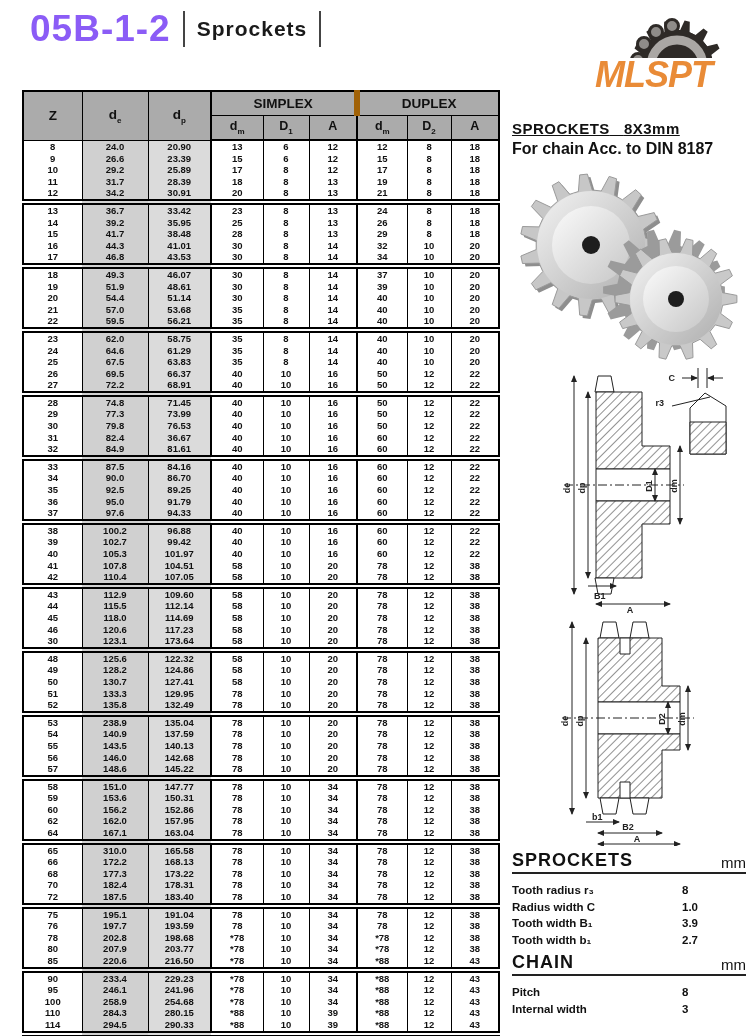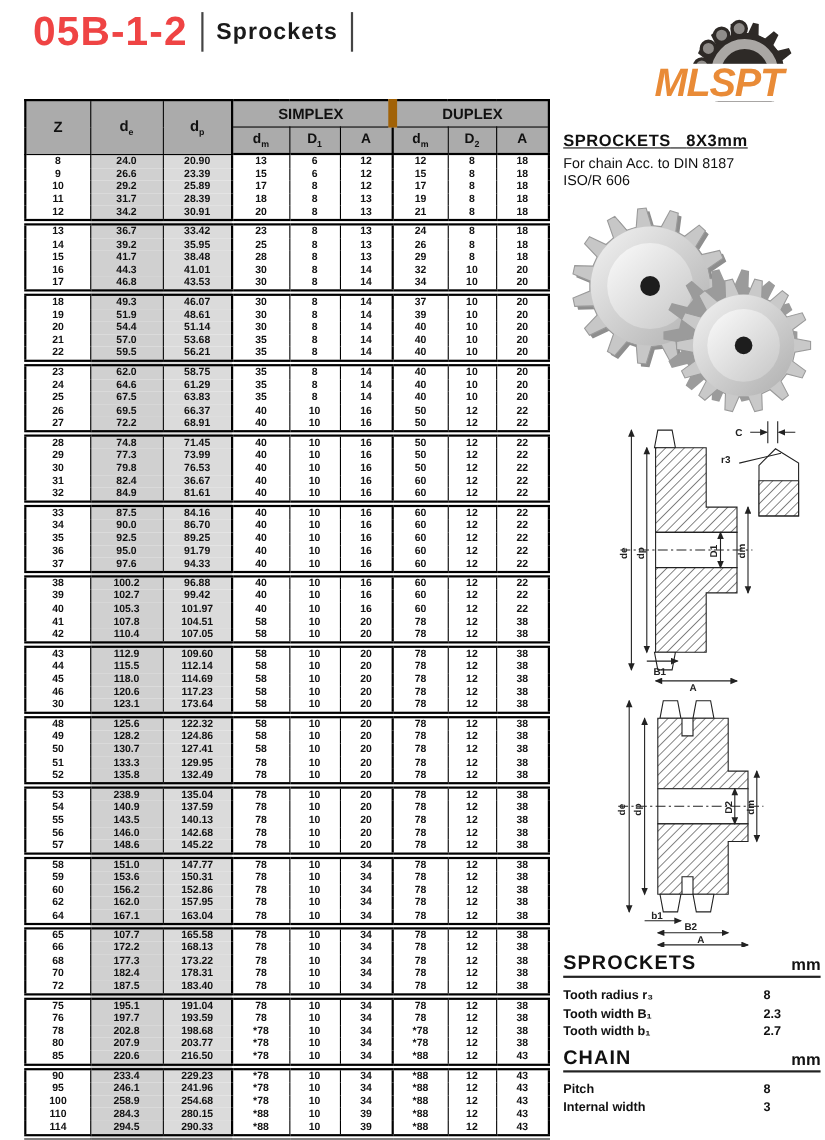--- a/index.html
+++ b/index.html
@@ -1,20 +1,20 @@
 <!DOCTYPE html>
 <html><head>
 <meta charset="utf-8">
 <style>
   html,body{margin:0;padding:0;}
   body{width:750px;height:1036px;background:#fff;position:relative;overflow:hidden;
        font-family:"Liberation Sans","DejaVu Sans",sans-serif;color:#111;}
   
   .page-head{position:absolute;left:30px;top:8px;display:flex;align-items:center;gap:12px;}
-  .code{font-size:37px;font-weight:bold;letter-spacing:1px;color:#ef4444;}
+  .code{font-size:37px;font-weight:bold;letter-spacing:1px;color:#8b5cf6;}
   .vbar{width:2px;height:36px;background:#444;}
   .subtitle{font-size:21px;font-weight:bold;color:#1a1a1a;letter-spacing:1px;}
   .logo{position:absolute;right:2px;top:2px;width:155px;height:90px;}
   .logo text{font-style:italic;font-weight:bold;letter-spacing:-1px;}
   
   .tbl-wrap{position:absolute;left:22px;top:90px;width:476px;}
   table.spec{border-collapse:collapse;table-layout:fixed;width:476px;border:2px solid #000;}
   table.spec th,table.spec td{padding:0;text-align:center;vertical-align:middle;
       font-weight:bold;border:1px solid #000;}
   table.spec thead th{background:#ababab;font-size:13.5px;height:23px;}
@@ -25,31 +25,31 @@
   col.cm1{width:52px;} col.cd1{width:46px;} col.ca1{width:48px;}
   col.cm2{width:50px;} col.cd2{width:44px;} col.ca2{width:48px;}
   table.spec td.c1{background:#d0d0d0;}
   table.spec td.c2{background:#dbdbdb;}
   table.spec td.c2,table.spec td.c5{border-right:2px solid #000;}
   table.spec tbody.grp:not(:first-of-type) tr:first-child td{border-top:6px double #000;}
   table.spec tbody.grp tr:last-child td{border-bottom:1px solid #000;}
   
   .right{position:absolute;left:512px;top:120px;width:234px;}
   .r-title{font-size:15px;font-weight:bold;letter-spacing:.5px;text-decoration:underline;}
-  .r-sub{font-size:13px;font-weight:normal;margin-top:4px;line-height:15px;}
+  .r-sub{font-size:16px;font-weight:bold;margin-top:4px;line-height:15px;}
   .photo{display:block;margin-top:2px;}
   .diag{display:block;}
   .diag text{font-size:9px;font-weight:bold;fill:#222;font-family:"Liberation Sans",sans-serif;}
   .spec-list{margin-top:4px;}
   .list-head{display:flex;justify-content:space-between;align-items:flex-end;
       border-bottom:2.5px solid #222;padding-bottom:1px;}
   .list-head .hl{font-size:18px;font-weight:bold;letter-spacing:1px;}
-  .list-head .hu{font-size:15px;font-weight:bold;margin-left:32px;}
+  .list-head .hu{font-size:15px;font-weight:normal;margin-left:32px;}
   .spec-rows{margin-top:8px;}
-  .srow{display:flex;font-size:11.5px;font-weight:bold;line-height:16.5px;gap:12px;}
+  .srow{display:flex;font-size:11.5px;font-weight:bold;line-height:16.5px;}
   .srow .lab{flex:0 0 170px;}
   .srow .val{text-align:left;}
   svg line,svg path,svg polygon,svg rect,svg circle{vector-effect:non-scaling-stroke;}
 </style>
 </head>
 <body>
 
 <svg width="0" height="0" style="position:absolute">
   <defs>
     <pattern id="hatch" width="6" height="6" patternUnits="userSpaceOnUse" patternTransform="rotate(45)">
@@ -105,21 +105,21 @@
         <col class="ca1">
       <col class="cm2">
         <col class="cd2">
         <col class="ca2">
     </colgroup>
     <thead>
       <tr>
         <th rowspan="2"><span>Z</span></th>
         <th rowspan="2"><span>d</span><sub>e</sub></th>
         <th rowspan="2" style="border-right:2px solid #000"><span>d</span><sub>p</sub></th>
-        <th colspan="3" style="border-right:8px solid #a16207">SIMPLEX</th>
+        <th colspan="3" style="border-right:6px solid #a16207">SIMPLEX</th>
         <th colspan="3">DUPLEX</th>
       </tr>
       <tr class="r2">
         <th><span>d</span><sub>m</sub></th>
         <th><span>D</span><sub>1</sub></th>
         <th style="border-right:2px solid #000"><span>A</span><sub></sub></th>
         <th><span>d</span><sub>m</sub></th>
         <th><span>D</span><sub>2</sub></th>
         <th><span>A</span><sub></sub></th>
       </tr>
@@ -747,21 +747,21 @@
           <td class="c4">10</td>
           <td class="c5">34</td>
           <td class="c6">78</td>
           <td class="c7">12</td>
           <td class="c8">38</td>
         </tr>
       </tbody>
       <tbody class="grp">
         <tr>
           <td class="c0">65</td>
-          <td class="c1">107.7</td>
+          <td class="c1">310.0</td>
           <td class="c2">165.58</td>
           <td class="c3">78</td>
           <td class="c4">10</td>
           <td class="c5">34</td>
           <td class="c6">78</td>
           <td class="c7">12</td>
           <td class="c8">38</td>
         </tr>
         <tr>
           <td class="c0">66</td>
@@ -938,21 +938,20 @@
     </table>
 </div>
 
 <div class="right">
   <div class="r-title">
     <span>SPROCKETS</span>&nbsp;&nbsp;
     <span>8X3mm</span>
   </div>
   <div class="r-sub">
     <div>For chain Acc. to DIN 8187</div>
-    <div>ISO/R 606</div>
   </div>
 
   <svg class="photo" width="234" height="208" viewBox="0 0 234 208">
     <g>
       <polygon fill="#8e8e8e" points="136.6,83.1 152.9,86.1 152.9,93.9 136.6,96.9 134.7,105.9 148.3,115.3 145.2,122.4 129.0,118.5 123.6,125.9 132.3,140.1 126.6,145.3 113.4,135.2 105.4,139.8 107.6,156.2 100.2,158.6 92.3,144.0 83.2,145.0 78.4,160.9 70.7,160.1 69.4,143.5 60.7,140.7 49.9,153.3 43.2,149.5 48.7,133.8 41.9,127.7 26.9,134.8 22.4,128.5 33.8,116.5 30.1,108.1 13.5,108.5 11.9,101.0 27.2,94.6 27.2,85.4 11.9,79.0 13.5,71.5 30.1,71.9 33.8,63.5 22.4,51.5 26.9,45.2 41.9,52.3 48.7,46.2 43.2,30.5 49.9,26.7 60.7,39.3 69.4,36.5 70.7,19.9 78.4,19.1 83.2,35.0 92.3,36.0 100.2,21.4 107.6,23.8 105.4,40.2 113.4,44.8 126.6,34.7 132.3,39.9 123.6,54.1 129.0,61.5 145.2,57.6 148.3,64.7 134.7,74.1"></polygon>
       <polygon fill="#c7c7c7" stroke="#9a9a9a" stroke-width="1" points="133.6,80.1 149.9,83.1 149.9,90.9 133.6,93.9 131.7,102.9 145.3,112.3 142.2,119.4 126.0,115.5 120.6,122.9 129.3,137.1 123.6,142.3 110.4,132.2 102.4,136.8 104.6,153.2 97.2,155.6 89.3,141.0 80.2,142.0 75.4,157.9 67.7,157.1 66.4,140.5 57.7,137.7 46.9,150.3 40.2,146.5 45.7,130.8 38.9,124.7 23.9,131.8 19.4,125.5 30.8,113.5 27.1,105.1 10.5,105.5 8.9,98.0 24.2,91.6 24.2,82.4 8.9,76.0 10.5,68.5 27.1,68.9 30.8,60.5 19.4,48.5 23.9,42.2 38.9,49.3 45.7,43.2 40.2,27.5 46.9,23.7 57.7,36.3 66.4,33.5 67.7,16.9 75.4,16.1 80.2,32.0 89.3,33.0 97.2,18.4 104.6,20.8 102.4,37.2 110.4,41.8 123.6,31.7 129.3,36.9 120.6,51.1 126.0,58.5 142.2,54.6 145.3,61.7 131.7,71.1"></polygon>
       <circle cx="79" cy="87" r="54" fill="url(#gPlate)"></circle>
       <circle cx="79" cy="87" r="39" fill="url(#gHub)"></circle>
       <circle cx="79" cy="87" r="9" fill="#1d1d1d"></circle>
     </g>
@@ -1033,22 +1032,26 @@
     <div class="list-head">
       <span class="hl">SPROCKETS</span>
       <span class="hu">mm</span>
     </div>
     <div class="spec-rows">
       <div class="srow">
           <span class="lab">Tooth radius r₃</span>
           <span class="val">8</span>
         </div>
       <div class="srow">
+          <span class="lab">Radius width C</span>
+          <span class="val">1.0</span>
+        </div>
+      <div class="srow">
           <span class="lab">Tooth width B₁</span>
-          <span class="val">2.3</span>
+          <span class="val">3.9</span>
         </div>
       <div class="srow">
           <span class="lab">Tooth width b₁</span>
           <span class="val">2.7</span>
         </div>
     </div>
   </div>
 
   <div class="spec-list">
     <div class="list-head">

